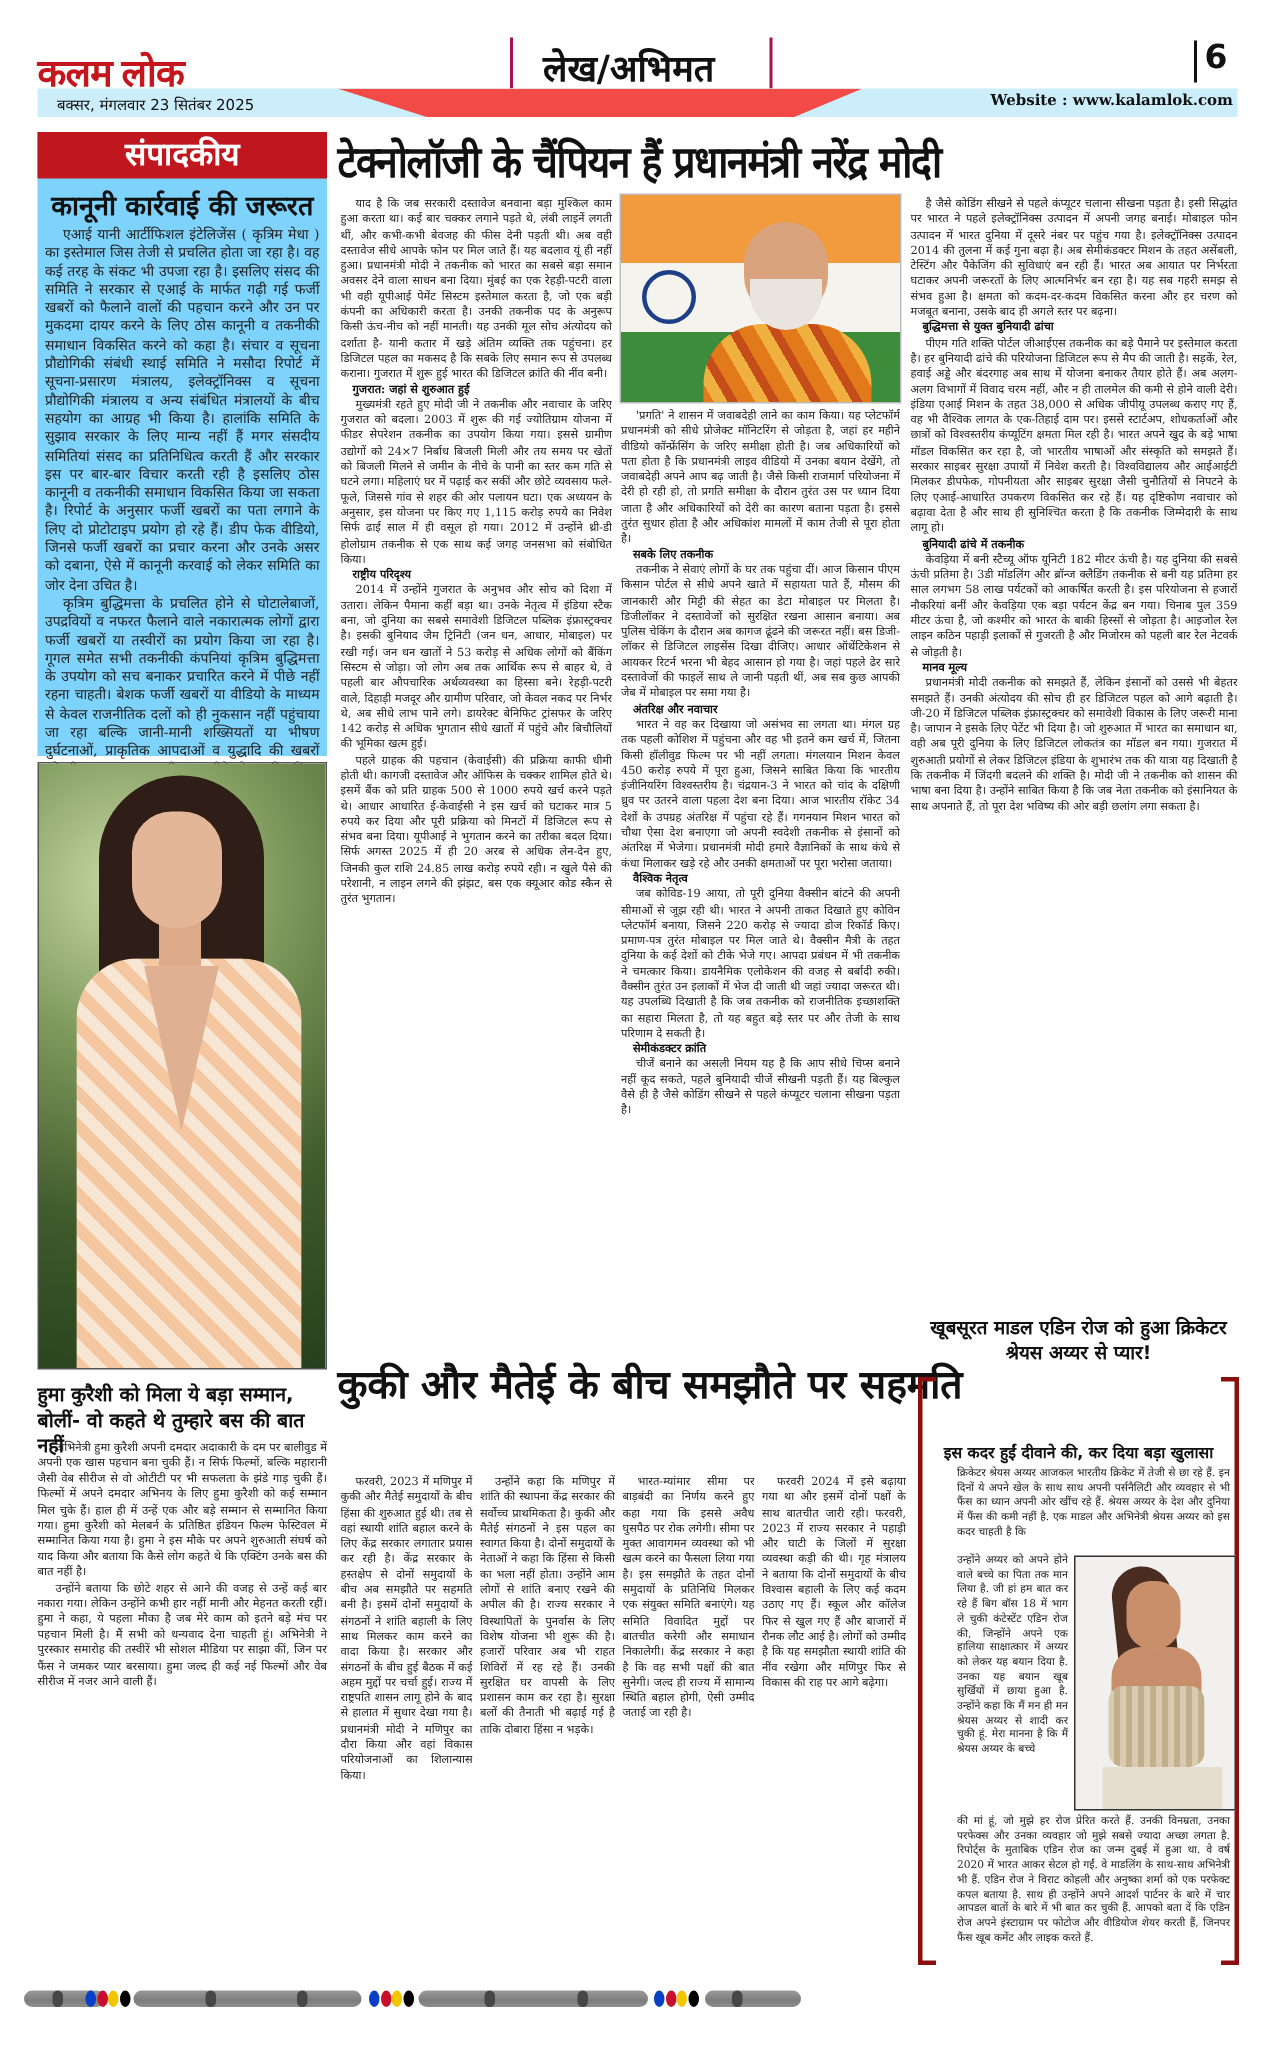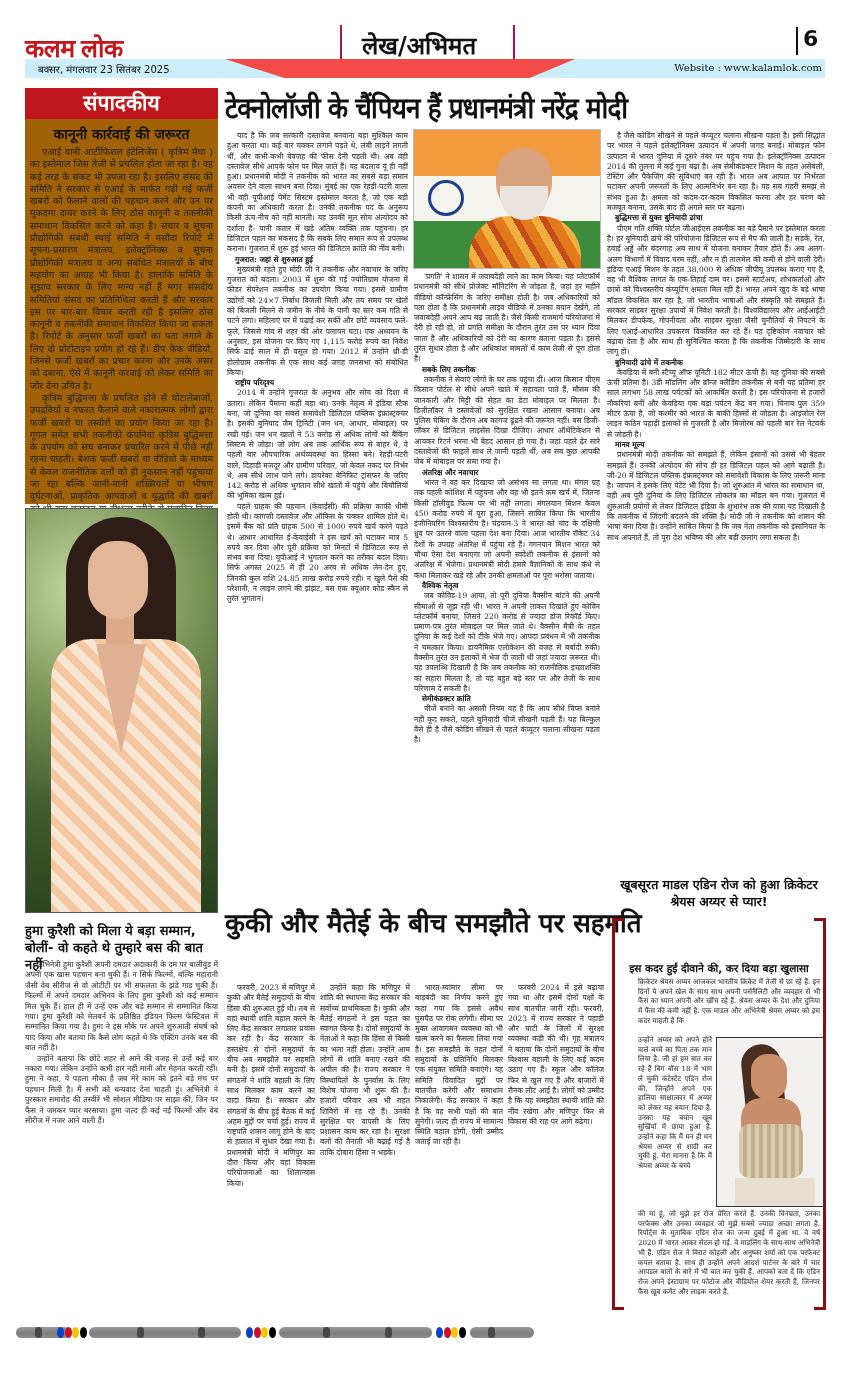--- a/index.html
+++ b/index.html
@@ -7,26 +7,26 @@
   body { position: relative; font-family: "DejaVu Serif", serif; color: #111; }
   .brand { position: absolute; left: 25px; top: 30px; font-family: Liberation Sans, sans-serif; font-weight: bold; font-size: 25px; color: #c4161c; letter-spacing: -0.5px; }
   .section-divider-l { position: absolute; left: 340px; top: 25px; width: 2px; height: 34px; background: #a31457; }
   .section-title { position: absolute; left: 362px; top: 28px; font-family: "DejaVu Sans", sans-serif; font-weight: bold; font-size: 24px; color: #111; }
   .section-divider-r { position: absolute; left: 513px; top: 25px; width: 2px; height: 34px; background: #a31457; }
   .page-num-bar { position: absolute; left: 796px; top: 27px; width: 2px; height: 28px; background: #111; }
   .page-num { position: absolute; left: 803px; top: 26px; font-family: "DejaVu Sans", sans-serif; font-weight: bold; font-size: 22px; color: #111; }
   .band { position: absolute; left: 25px; top: 59px; width: 800px; height: 19px; background: #cbeefa; overflow: hidden; }
   .band-red { position: absolute; left: 200px; top: 0; width: 350px; height: 19px; background: #f24a46; clip-path: polygon(0 0, 100% 0, 87% 100%, 17% 100%); }
   .date { position: absolute; left: 38px; top: 62px; font-size: 10px; color: #111; font-family: "DejaVu Sans", sans-serif; }
-  .website { position: absolute; right: 28px; top: 62px; font-size: 10px; font-weight: normal; font-family: "DejaVu Serif", serif; color: #111; }
-
-  
-  .editorial { position: absolute; left: 25px; top: 88px; width: 193px; height: 416px; background: #a16207; }
+  .website { position: absolute; right: 28px; top: 62px; font-size: 10px; font-weight: bold; font-family: "DejaVu Serif", serif; color: #111; }
+
+  
+  .editorial { position: absolute; left: 25px; top: 88px; width: 193px; height: 416px; background: #7dd3fc; }
   .edit-head { background: #c0161e; color: #fff; text-align: center; font-family: "DejaVu Sans", sans-serif; font-weight: bold; font-size: 21px; height: 31px; line-height: 31px; }
-  .edit-sub { text-align: center; font-size: 14px; margin: 5px 2px 3px; font-family: "DejaVu Sans", sans-serif; }
+  .edit-sub { text-align: center; font-size: 18px; margin: 5px 2px 3px; font-family: "DejaVu Sans", sans-serif; }
   .edit-body { font-size: 9.3px; line-height: 12.3px; text-align: justify; padding: 0 5px; color: #222; }
   .edit-body p { text-indent: 12px; }
 
   .photo-huma { position: absolute; left: 25px; top: 508px; width: 193px; height: 405px; border: 1px solid #555; overflow: hidden; }
   .huma-bg { position: absolute; inset: 0; background: radial-gradient(circle at 30% 20%, #c9d9a6 0%, #7f9a5c 30%, #3f5a2b 65%, #26401d 100%); }
   .huma-hair { position: absolute; left: 40px; top: 8px; width: 110px; height: 240px; border-radius: 55px 55px 40px 40px; background: #2f1e17; }
   .huma-face { position: absolute; left: 62px; top: 32px; width: 60px; height: 78px; border-radius: 30px 30px 34px 34px; background: #e3b698; }
   .huma-neck { position: absolute; left: 80px; top: 104px; width: 28px; height: 40px; background: #dcaa89; }
   .huma-dress { position: absolute; left: 25px; top: 130px; width: 150px; height: 275px; border-radius: 40px 40px 0 0;
      background: repeating-linear-gradient(45deg, #f4c7a0 0 8px, #f7e6d3 8px 16px), #f4c7a0; }

